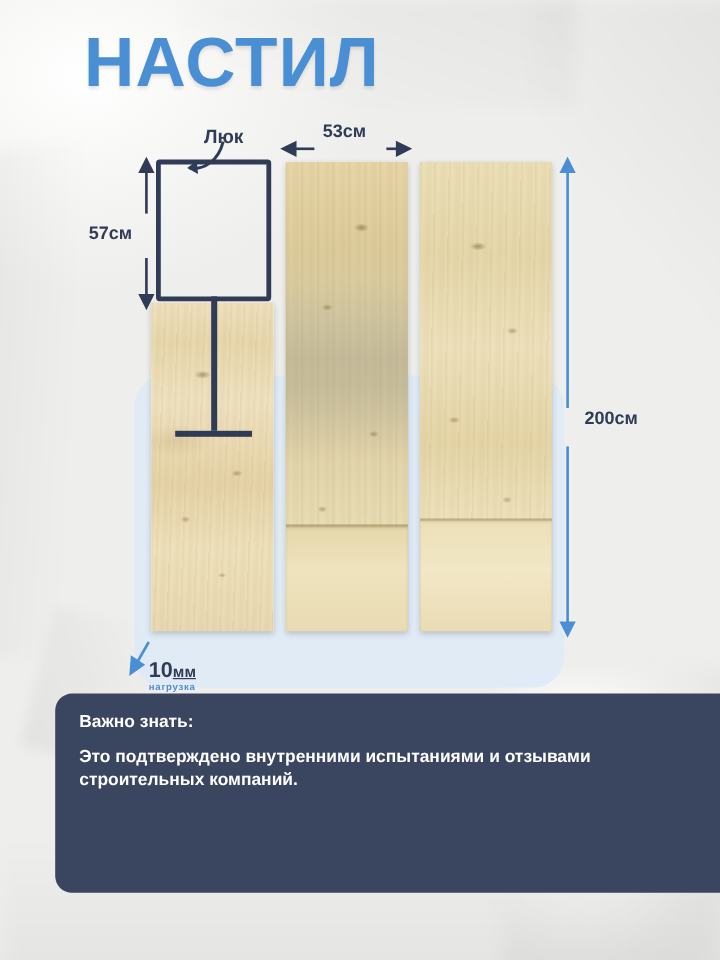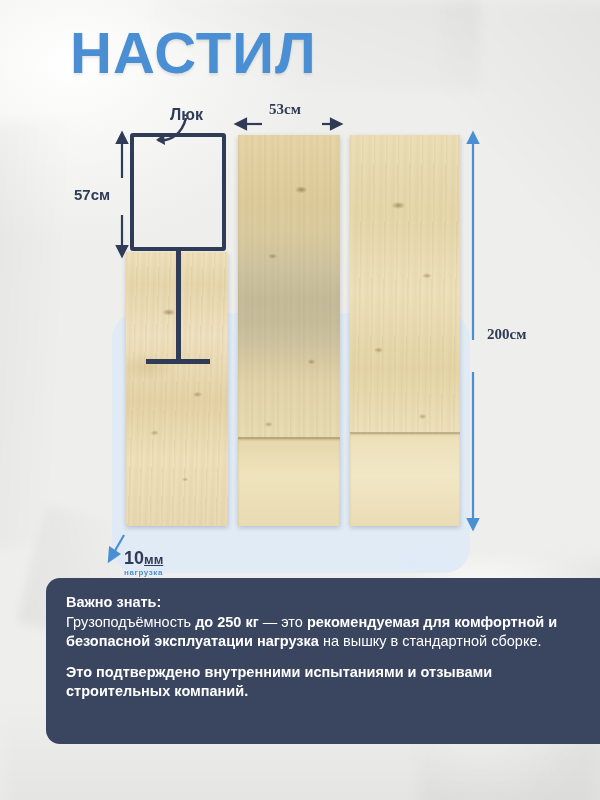--- a/index.html
+++ b/index.html
@@ -224,22 +224,22 @@
   
   .lbl {
     position: absolute;
     color: #2f3b57;
     font-weight: bold;
     font-size: 15px;
     font-family: "Liberation Sans", sans-serif;
   }
   #lbl-hatch { left: 170px; top: 106px; font-size: 16px; }
   #lbl-57 { left: 74px; top: 186px; }
-  #lbl-53 { left: 269px; top: 101px; font-family: Liberation Serif, serif; }
-  #lbl-200 { left: 487px; top: 326px; font-family: Liberation Serif, serif; }
+  #lbl-53 { left: 269px; top: 101px; }
+  #lbl-200 { left: 487px; top: 340px; }
   #lbl-10 {
     left: 124px; top: 548px;
     font-size: 18px;
   }
   #lbl-10 .unit { font-size: 13px; text-decoration: underline; }
   #lbl-thick {
     position: absolute;
     left: 124px; top: 568px;
     color: #4a8fd4;
     font-size: 8px;
@@ -361,17 +361,16 @@
   <div class="lbl" id="lbl-hatch">Люк</div>
   <div class="lbl" id="lbl-57">57см</div>
   <div class="lbl" id="lbl-53">53см</div>
   <div class="lbl" id="lbl-200">200см</div>
 
   <div class="lbl" id="lbl-10"><span>10</span><span class="unit">мм</span></div>
   <div id="lbl-thick">нагрузка</div>
 
   <div id="infobox">
     <div class="head">Важно знать:</div>
-    <div class="p1"><span class="n">Грузоподъёмность </span><span class="b">до 250 кг</span><span class="n"> — это </span><span class="b">рекомендуемая для комфортной и безопасной эксплуатации нагрузка</span><span class="n"> на вышку в стандартной сборке.</span></div>
     <div class="p2">Это подтверждено внутренними испытаниями и отзывами строительных компаний.</div>
   </div>
 
 </div>
 
 </body></html>

